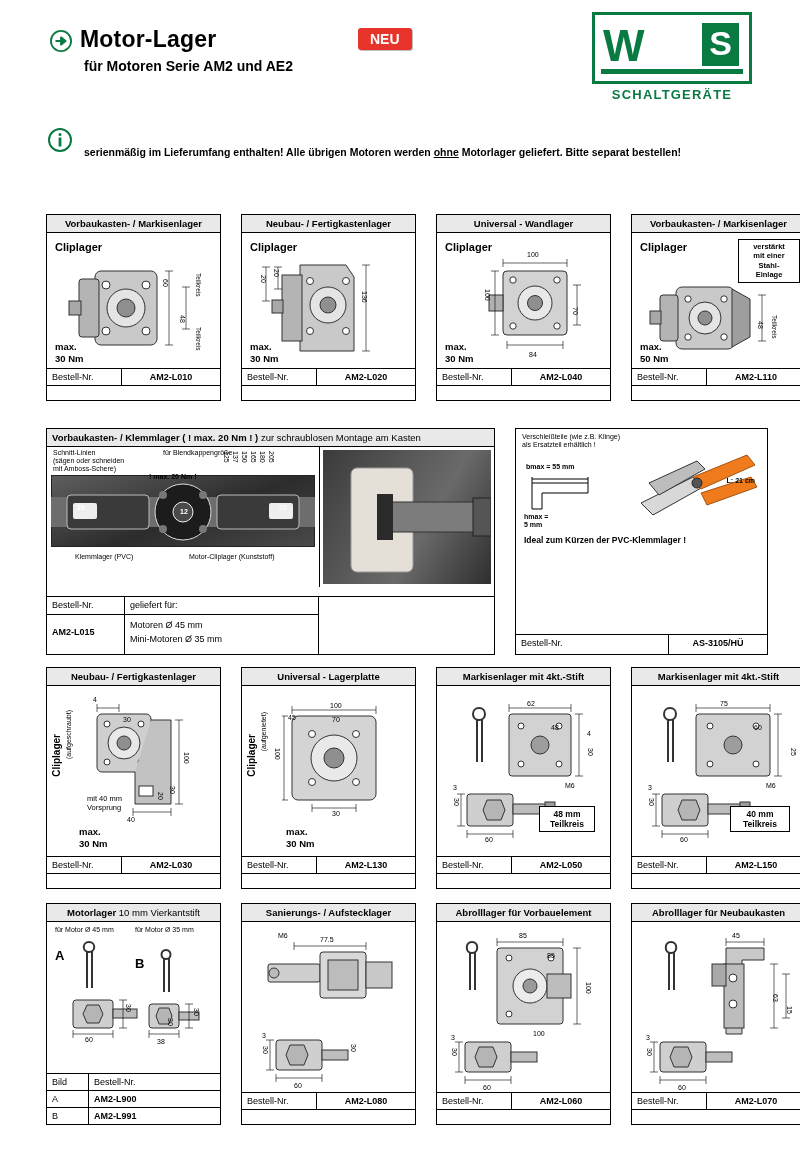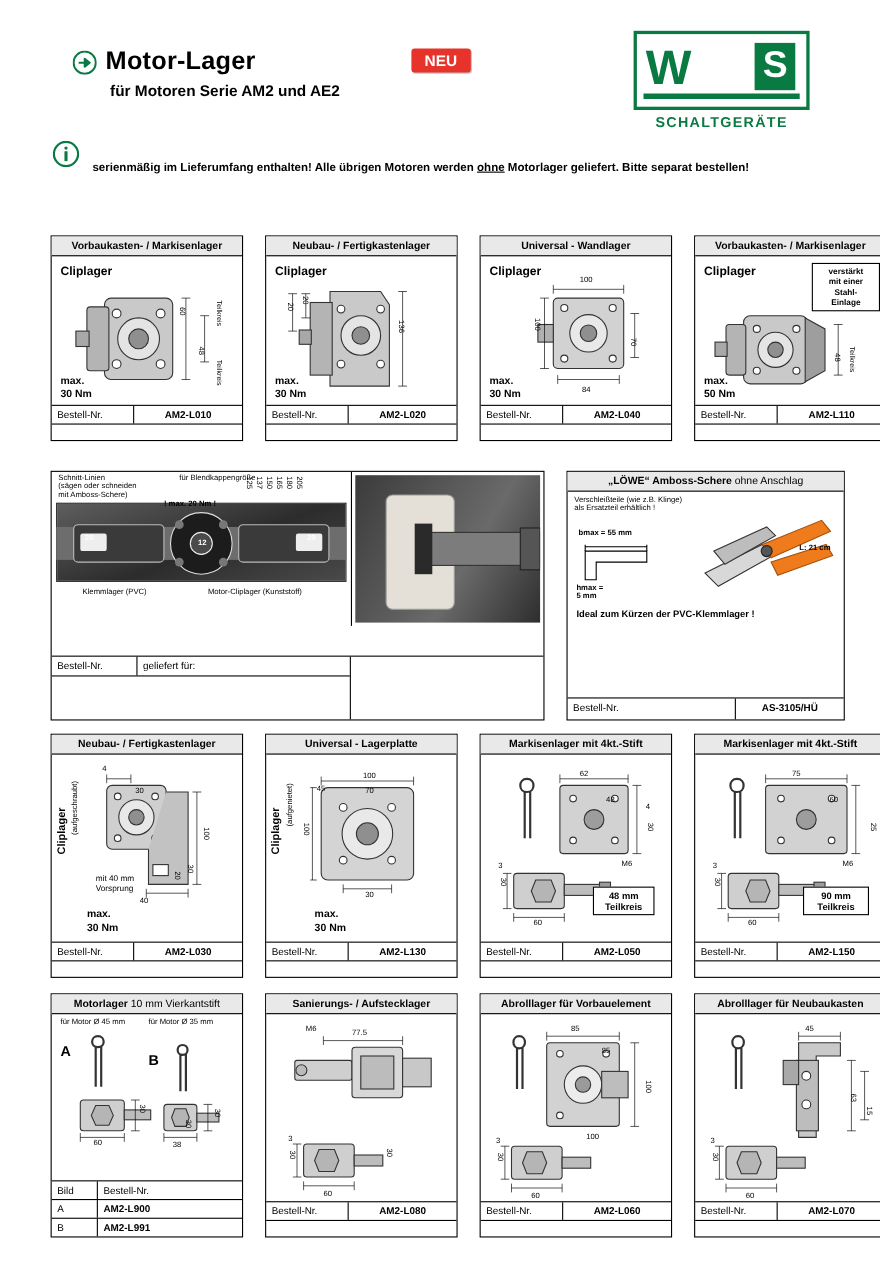--- a/index.html
+++ b/index.html
@@ -5,21 +5,21 @@
   * { box-sizing: border-box; }
   html, body { margin:0; padding:0; }
   body {
     width: 800px; height: 1160px;
     background: #ffffff;
     font-family: "Liberation Sans", sans-serif;
     font-size: 9px;
     color: #000;
     position: relative;
   }
-  .page { position: relative; width: 800px; height: 1160px; padding: 16px; }
+  .page { position: relative; width: 800px; height: 1160px; padding: 0; }
 
   
   .header { position: relative; height: 118px; }
   .arrow-icon { position:absolute; left:50px; top:30px; width:22px; height:22px; }
   .title-main {
     position:absolute; left:80px; top:26px;
     font-size:23px; font-weight:bold; letter-spacing:0.2px;
   }
   .title-sub {
     position:absolute; left:84px; top:58px;
@@ -286,20 +286,24 @@
         <div class="lbl">Bestell-Nr.</div>
         <div class="val">AM2-L110</div>
       </div>
       <div class="blank-row"></div>
     </div>
   </div>
 
   <div class="row" style="left:46px; top:428px;">
 
     <div class="cell" style="width:449px;height:227px;">
+      <div class="cell-head left">
+        <span class="b">Vorbaukasten- / Klemmlager ( ! max. 20 Nm ! )</span>
+        <span style="font-weight:normal">zur schraublosen Montage am Kasten</span>
+      </div>
       <div class="cell-body" style="display:flex;">
 
         <div style="position:relative;width:272px;height:140px;">
           <div class="photo" style="position:absolute;left:4px;top:28px;width:264px;height:72px;border:1px solid #222;"></div>
           <svg width="264" height="72" style="position:absolute;left:4px;top:28px;">
             <rect x="0" y="22" width="264" height="30" fill="#6d6d6d"></rect>
             <rect x="16" y="20" width="82" height="34" rx="4" fill="#3a3a3a" stroke="#bbb"></rect>
             <rect x="166" y="20" width="82" height="34" rx="4" fill="#3a3a3a" stroke="#bbb"></rect>
             <circle cx="132" cy="37" r="28" fill="#1c1c1c" stroke="#ddd"></circle>
             <circle cx="132" cy="37" r="10" fill="#4a4a4a" stroke="#eee"></circle>
@@ -342,29 +346,31 @@
           </svg>
         </div>
       </div>
 
       <div style="display:flex;border-top:1px solid #000;height:58px;">
         <div style="width:272px;border-right:1px solid #000;">
           <div style="display:flex;border-bottom:1px solid #000;height:18px;">
             <div style="width:78px;border-right:1px solid #000;padding:3px 5px;">Bestell-Nr.</div>
             <div style="flex:1;padding:3px 5px;">geliefert für:</div>
           </div>
+          <div style="display:flex;height:39px;">
+            <div style="width:78px;border-right:1px solid #000;padding:12px 5px;font-weight:bold;">AM2-L015</div>
+            <div style="flex:1;padding:4px 5px;line-height:1.5;">
+              <span>Motoren Ø 45 mm</span><br><span>Mini-Motoren Ø 35 mm</span>
+            </div>
+          </div>
         </div>
       </div>
     </div>
 
     <div class="cell" style="width:253px;height:227px;">
-      <div class="cell-head">
-        <span class="b">„LÖWE“ Amboss-Schere</span>
-        <span style="font-weight:normal">ohne Anschlag</span>
-      </div>
       <div class="cell-body">
         <div class="tiny" style="position:absolute;left:6px;top:4px;line-height:1.2;">
           <span>Verschleißteile (wie z.B. Klinge)</span><br><span>als Ersatzteil erhältlich !</span>
         </div>
         <div class="tiny b" style="position:absolute;left:10px;top:34px;">bmax = 55 mm</div>
         <svg width="80" height="40" style="position:absolute;left:10px;top:48px;">
           <path d="M6 6 L62 6 L62 16 L16 16 L16 32 L6 32 Z" fill="#fff" stroke="#000"></path>
           <path d="M6 2 L62 2 M6 0 L6 6 M62 0 L62 6" stroke="#000" fill="none"></path>
         </svg>
         <div class="tiny b" style="position:absolute;left:8px;top:84px;line-height:1.2;">
@@ -555,21 +561,21 @@
           </g>
         </svg>
         <div class="dim" style="left:88px;top:14px;">75</div>
         <div class="dim" style="left:122px;top:38px;">60</div>
         <div class="dim v" style="left:158px;top:62px;">25</div>
         <div class="dim v" style="left:16px;top:112px;">30</div>
         <div class="dim" style="left:16px;top:98px;">3</div>
         <div class="dim" style="left:48px;top:150px;">60</div>
         <div class="dim" style="left:134px;top:96px;">M6</div>
         <div class="tag-box" style="left:98px;top:120px;width:60px;">
-          <span>90 mm</span><br><span>Teilkreis</span>
+          <span>40 mm</span><br><span>Teilkreis</span>
         </div>
       </div>
       <div class="order-row">
         <div class="lbl">Bestell-Nr.</div>
         <div class="val">AM2-L150</div>
       </div>
       <div class="blank-row"></div>
     </div>
   </div>
 

